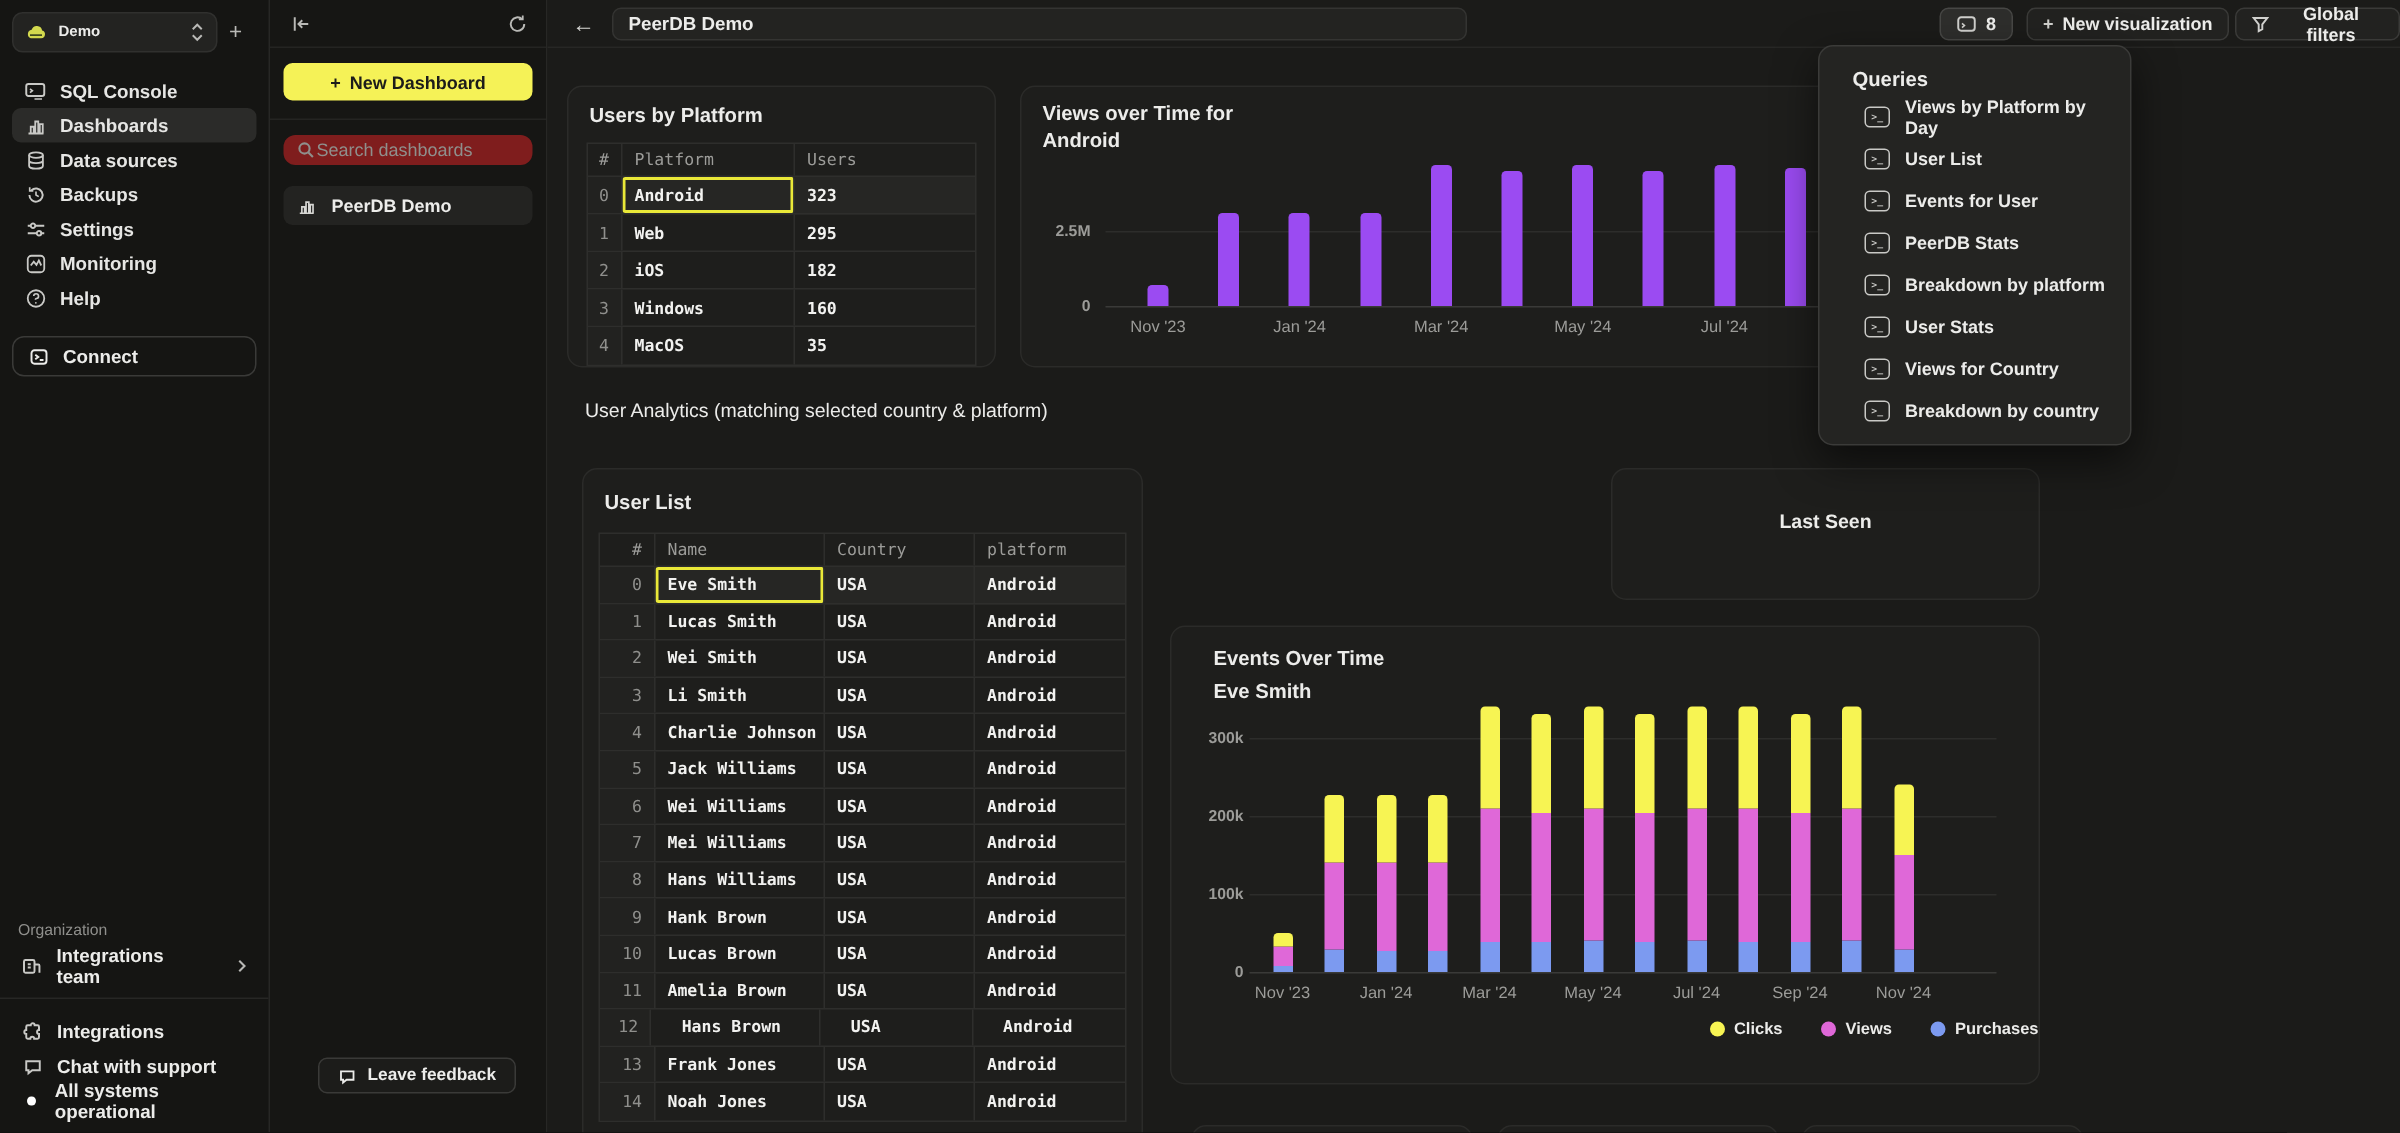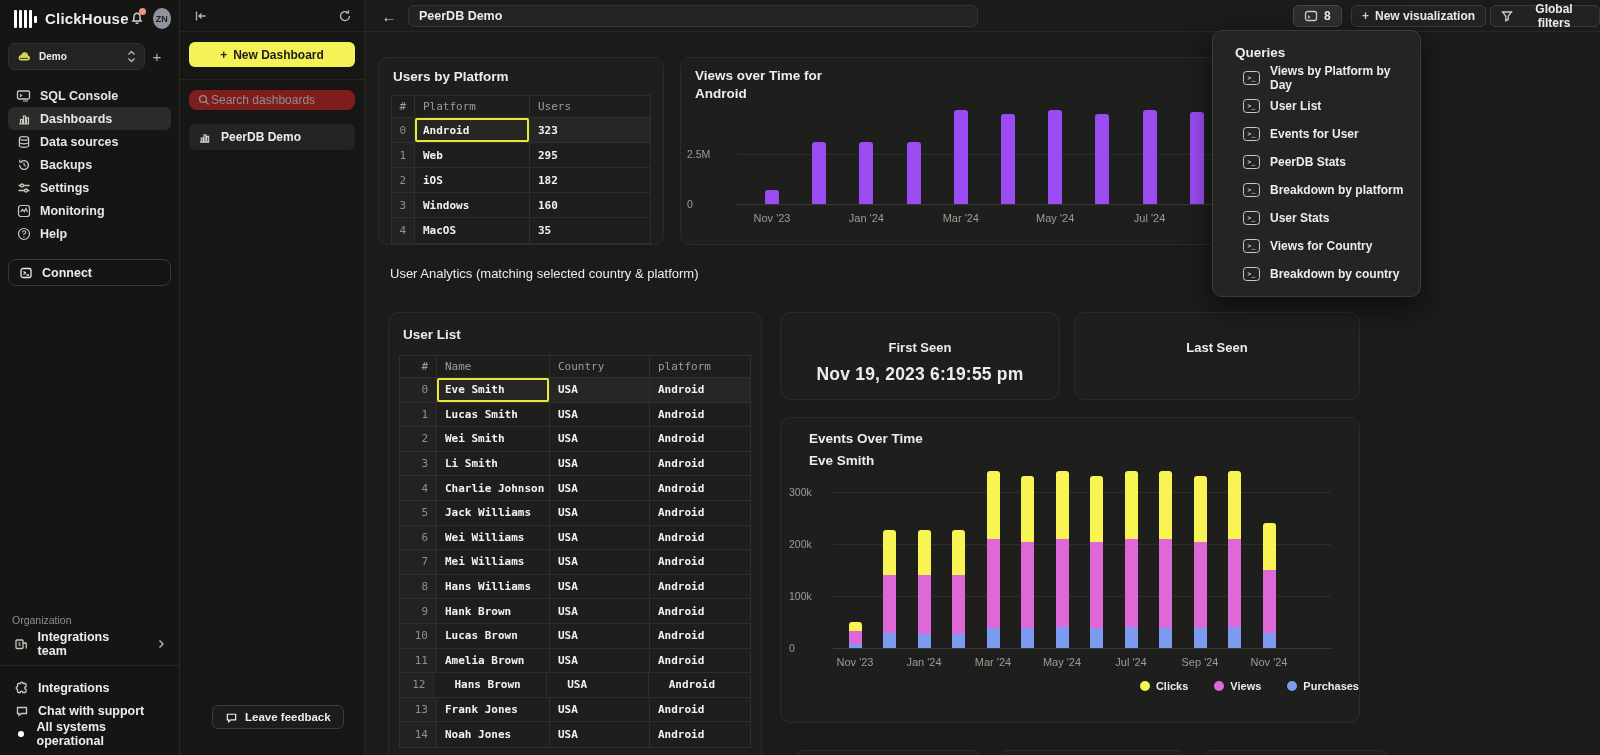--- a/index.html
+++ b/index.html
@@ -73,21 +73,21 @@
   .dtable .td:last-child { border-right:none; }
   .dtable .th { color:#9c9c99; font-weight:400; }
   .dtable .idx { justify-content:flex-end; color:#8f8f8c; background:#222220; }
   .dtable .val { font-weight:700; color:#f2f2f0; }
   .dtable .tr.hl { background:#262624; }
   .dtable .td.selcell { box-shadow:inset 0 0 0 2px #e9e838; border-radius:2px; }
 
   
   .gridline { position:absolute; height:1px; background:#2d2d2b; }
   .baseline { position:absolute; height:1px; background:#3a3a38; }
-  .ylab { position:absolute; color:#9c9c99; font-size:10.5px; text-align:left; width:40px; }
+  .ylab { position:absolute; color:#9c9c99; font-size:10.5px; text-align:right; width:40px;font-weight:bold; }
   .xlab { position:absolute; color:#9c9c99; font-size:11px; transform:translateX(-50%); white-space:nowrap; }
   .vbar { position:absolute; }
   .legend { position:absolute; display:flex; gap:26px; justify-content:flex-end; width:100%; }
   .legend .li { display:flex; align-items:center; gap:6px; font-size:11px; font-weight:700; }
   .legend .sw { width:10px; height:10px; border-radius:50%; }
 
   .stat-label { text-align:center; font-size:13px; font-weight:700; margin-top:27px; }
   .stat-value { text-align:center; font-size:17.5px; font-weight:700; margin-top:9px; letter-spacing:.2px; }
 
   .note-line { position:absolute; font-size:13px; color:#ececea; }
@@ -100,38 +100,20 @@
 
   .stub { position:absolute; background:#1e1e1c; border:1px solid #2b2b29; border-radius:10px; height:40px; }
   svg { display:block; }
 </style>
 </head>
 <body>
 
 <div class="screen">
 
   <div class="sidebar">
-    <div class="sb-head">
-      <span class="logo">
-          <i></i>
-          <i></i>
-          <i></i>
-          <i></i>
-          <i class="short"></i>
-        </span>
-      <span class="brand">ClickHouse</span>
-      <span class="bell">
-        <svg width="16" height="16" viewBox="0 0 16 16" fill="none" stroke="currentColor" stroke-width="1.4">
-            <path d="M4 11h8c-.8-1-1-2-1-3.4V6.4A3 3 0 0 0 8 3.3 3 3 0 0 0 5 6.4v1.2C5 9 4.8 10 4 11z"></path>
-            <path d="M6.8 12.6a1.3 1.3 0 0 0 2.4 0"></path>
-          </svg>
-        <span class="dot"></span>
-      </span>
-      <span class="avatar">ZN</span>
-    </div>
 
     <div class="ws-row">
       <div class="ws-select">
         <span>
           <svg width="14" height="10" viewBox="0 0 14 10">
               <path d="M3.5 8.5h7a2.6 2.6 0 0 0 .6-5.1A3.6 3.6 0 0 0 4.1 2.9 2.9 2.9 0 0 0 3.5 8.5z" fill="#d3d94e"></path>
               <path d="M3 6.4h8" stroke="#3f4a1f" stroke-width="1.1"></path>
             </svg>
         </span>
         <span class="name">Demo</span>
@@ -509,24 +491,20 @@
           </div>
           <div class="tr" style="height: 24.6px;">
             <div class="td idx" style="width: 37px;">14</div>
             <div class="td val" style="width: 113px;">Noah Jones</div>
             <div class="td val" style="width: 100px;">USA</div>
             <div class="td val" style="width: 100px;">Android</div>
           </div>
         </div>
     </div>
 
-    <div class="card" style="left:415px; top:312px; width:280px; height:88px;">
-      <div class="stat-label">First Seen</div>
-      <div class="stat-value">Nov 19, 2023 6:19:55 pm</div>
-    </div>
 
     <div class="card" style="left:709px; top:312px; width:286px; height:88px;">
       <div class="stat-label">Last Seen</div>
     </div>
 
     <div class="card" style="left:415px; top:417px; width:580px; height:306px;">
       <div class="card-title" style="position:absolute; left:28px; top:13px;">Events Over Time</div>
       <div class="card-title" style="position:absolute; left:28px; top:35px;">Eve Smith</div>
       <div id="chart-events" style="position:absolute; inset:0;">
           <div class="gridline" style="left: 52px; right: 28px; top: 74px;"></div>

